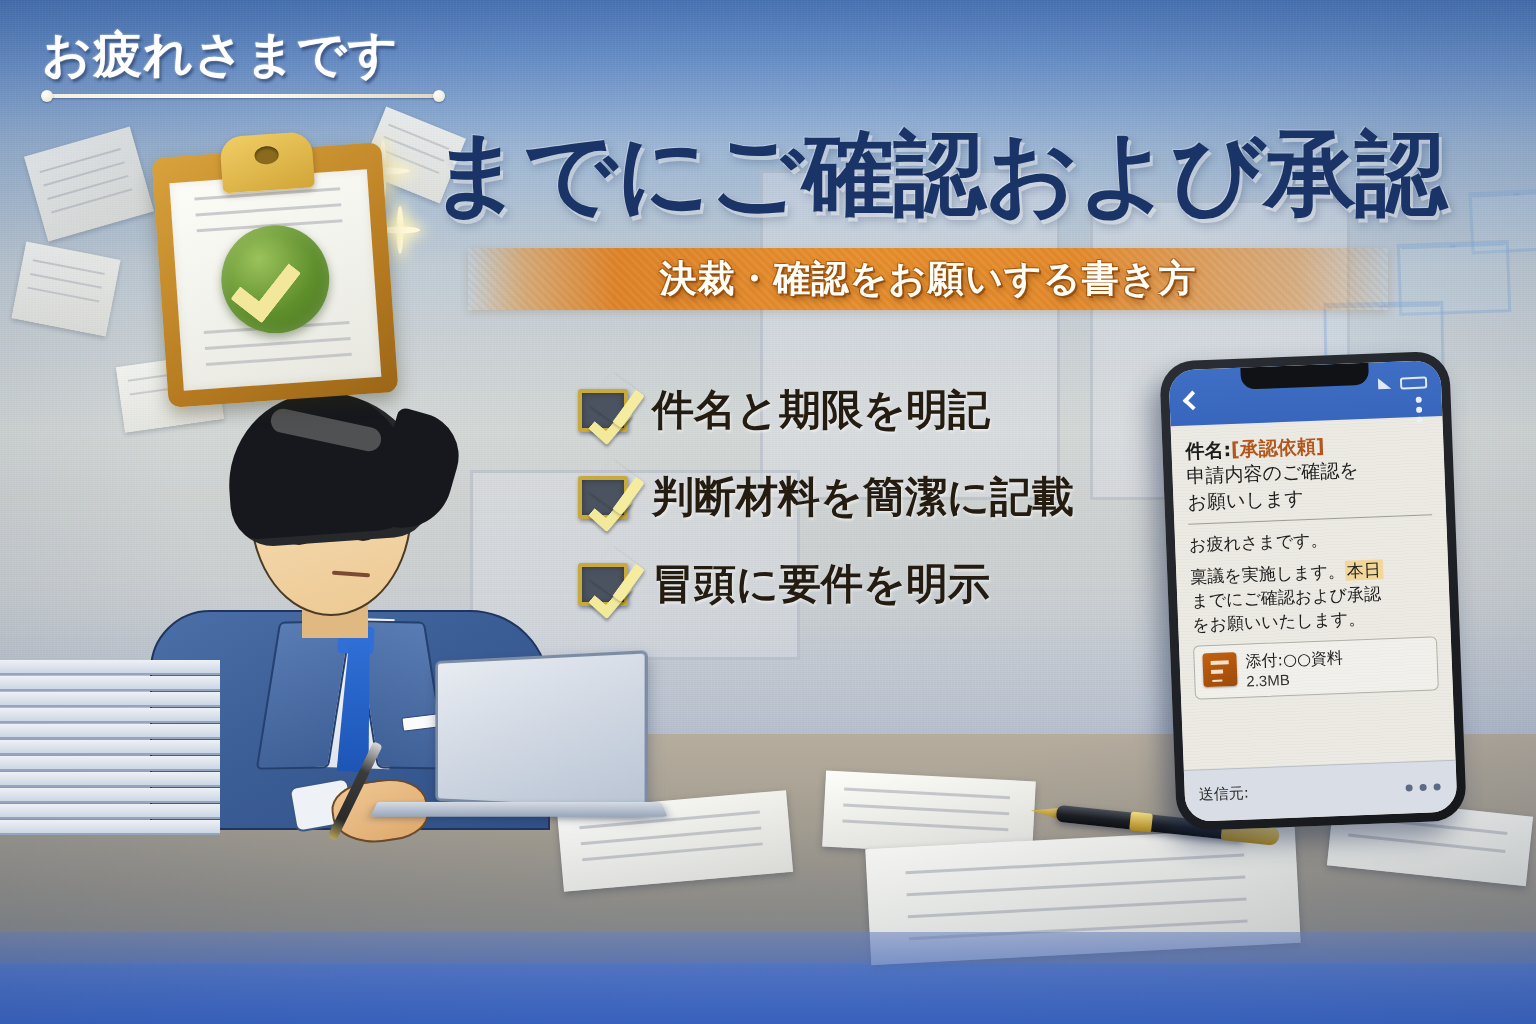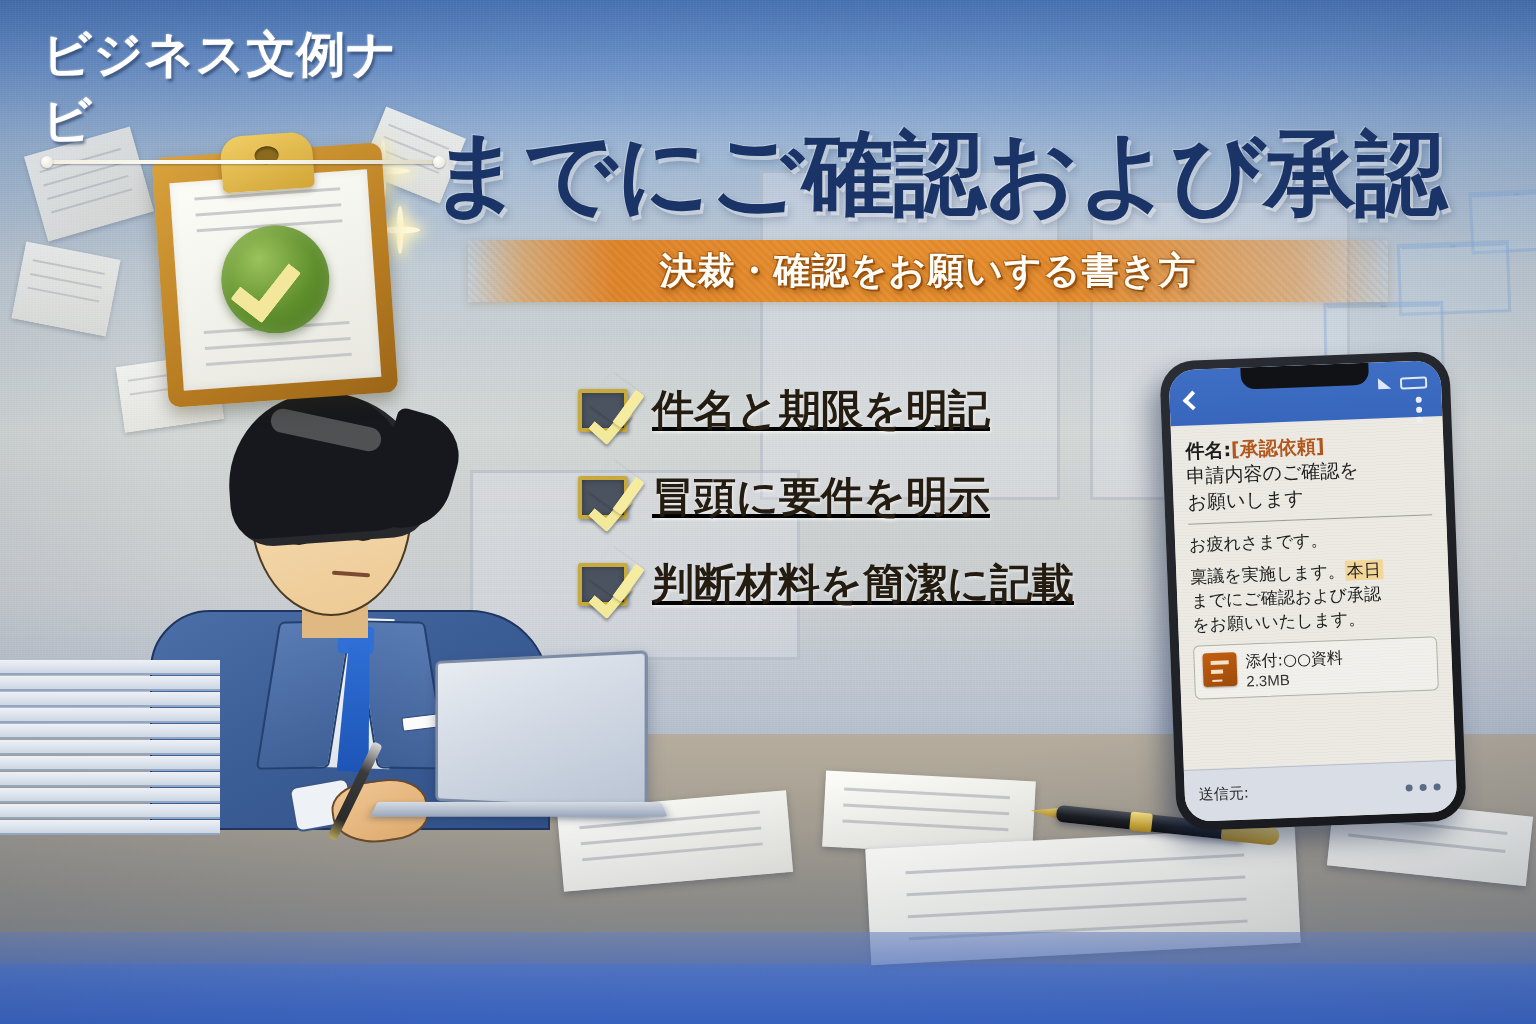--- a/index.html
+++ b/index.html
@@ -54,32 +54,32 @@
   .logo-sub{text-align:center;font-size:21px;font-weight:bold;color:#fff;letter-spacing:.5px;
     text-shadow:1px 2px 3px rgba(20,40,80,.6);font-family:"DejaVu Serif","Liberation Serif",serif;}
 
   
   .title{position:absolute;left:430px;top:128px;width:970px;z-index:28;
     font-size:92px;line-height:1.0;font-weight:bold;color:#1b3468;letter-spacing:-1px;
     font-family:"DejaVu Sans","Liberation Sans",sans-serif;white-space:nowrap;
     text-shadow:3px 4px 0 rgba(255,255,255,.45),-1px -1px 0 rgba(255,255,255,.3),4px 6px 9px rgba(20,40,80,.25);}
 
   
-  .banner{position:absolute;left:468px;top:240px;width:920px;height:62px;z-index:27;
+  .banner{position:absolute;left:468px;top:248px;width:920px;height:62px;z-index:27;
     background:linear-gradient(90deg,rgba(226,140,44,0) 0%,rgba(226,140,44,.55) 6%,#dd8228 16%,#e58d2c 42%,#e2882a 66%,rgba(223,135,42,.5) 90%,rgba(223,135,42,0) 100%);
     display:flex;align-items:center;justify-content:center;
     box-shadow:0 3px 8px rgba(120,70,15,.18);text-align:center;}
   .banner-tex{position:absolute;inset:0;opacity:.28;
     background-image:repeating-linear-gradient(45deg,rgba(255,255,255,.18) 0 3px,rgba(140,70,10,.10) 3px 6px);}
   .banner-txt{position:relative;font-size:37px;font-weight:bold;color:#fffdf6;letter-spacing:1px;
     font-family:"DejaVu Sans","Liberation Sans",sans-serif;white-space:nowrap;
     text-shadow:2px 2px 0 rgba(150,78,12,.9),-1px -1px 0 rgba(150,78,12,.6),1px -1px 0 rgba(150,78,12,.6),-1px 1px 0 rgba(150,78,12,.6),2px 4px 6px rgba(90,45,5,.5);}
 
   
-  .checklist{position:absolute;left:578px;top:382px;z-index:26;text-decoration:underline;}
+  .checklist{position:absolute;left:578px;top:382px;z-index:26;}
   .ck-row{display:flex;align-items:center;margin-bottom:31px;}
   .ck-box{position:relative;width:50px;height:43px;flex:0 0 auto;margin-right:24px;
     background:#4b5361;border:4px solid #c8aa3c;border-radius:3px;
     box-shadow:1px 2px 4px rgba(20,35,70,.45),inset 0 0 6px rgba(0,0,0,.35);}
   .ck-box:before{content:"";position:absolute;left:7px;top:10px;width:15px;height:30px;
     border-right:10px solid #f3e99a;border-bottom:10px solid #f3e99a;
     transform:rotate(41deg) translate(6px,-7px);border-radius:2px;
     box-shadow:2px 2px 3px rgba(30,30,20,.35);}
   .ck-box:after{content:"";position:absolute;right:-13px;top:-13px;width:30px;height:40px;
     border-right:11px solid #f5ec9f;transform:rotate(36deg);border-radius:3px;
@@ -424,40 +424,40 @@
   </div>
 
   <div class="deskpen">
     <div class="tip"></div>
     <div class="barrel"></div>
     <div class="ring"></div>
     <div class="cap"></div>
   </div>
 
   <div class="logo">
-    <div class="logo-main">ビジネス文例ナビ</div>
+    <div class="logo-main">お疲れさまです</div>
     <div class="logo-rule"></div>
   </div>
 
   <div class="title">までにご確認および承認</div>
 
   <div class="banner">
     <div class="banner-tex"></div>
     <div class="banner-txt">決裁・確認をお願いする書き方</div>
   </div>
 
   <div class="checklist">
     <div class="ck-row">
       <div class="ck-box"></div>
       <div class="ck-txt">件名と期限を明記</div>
     </div>
     <div class="ck-row">
       <div class="ck-box"></div>
-      <div class="ck-txt">冒頭に要件を明示</div>
+      <div class="ck-txt">判断材料を簡潔に記載</div>
     </div>
     <div class="ck-row">
       <div class="ck-box"></div>
-      <div class="ck-txt">判断材料を簡潔に記載</div>
+      <div class="ck-txt">冒頭に要件を明示</div>
     </div>
   </div>
 
   <div class="bg-vignette"></div>
 </div>
 
 </body></html>

